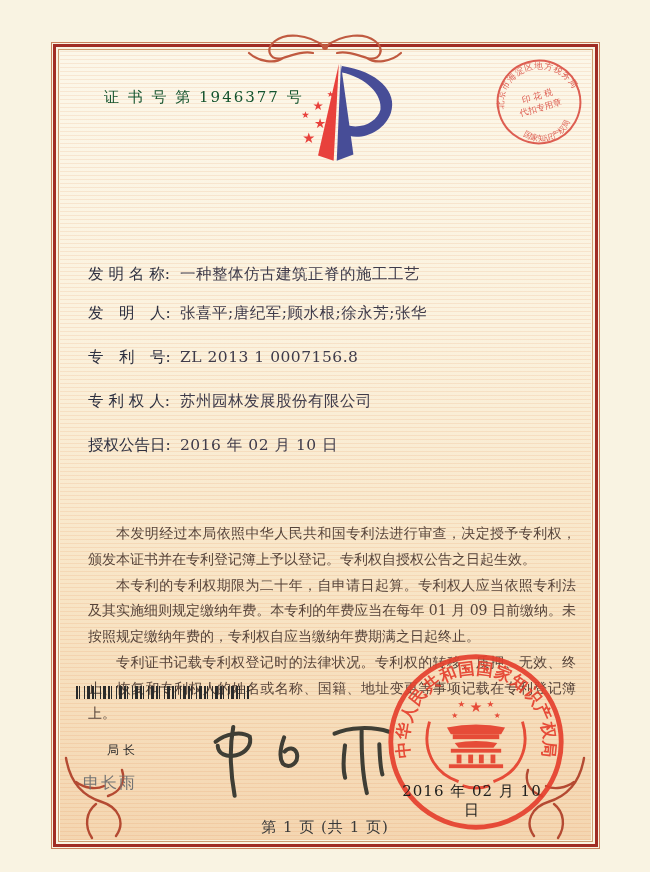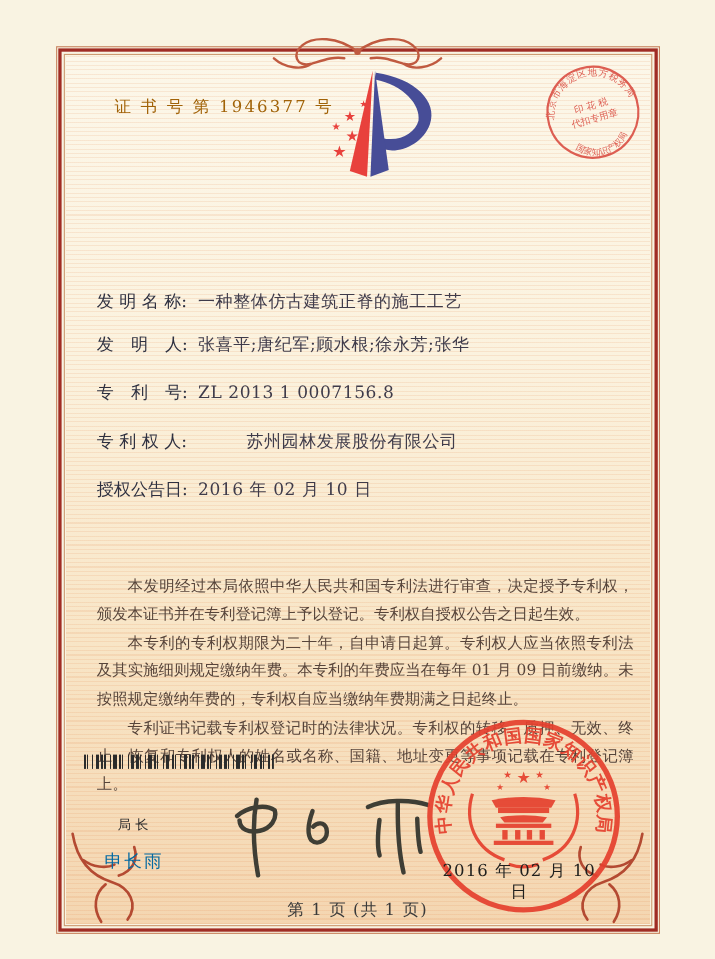--- a/index.html
+++ b/index.html
@@ -29,63 +29,63 @@
     background:
       repeating-linear-gradient(180deg,
         rgba(223,120,58,0.13) 0px, rgba(223,120,58,0.13) 1px,
         rgba(255,255,255,0) 1px, rgba(255,255,255,0) 4px),
       linear-gradient(180deg,#fcf7e9 0%,#fbf2de 35%,#f8e5c6 68%,#f4d6b1 100%);
   }
   .flourish{position:absolute;pointer-events:none;}
   
   .cert-no{
     position:absolute;left:104px;top:88px;
-    font-size:15px;letter-spacing:2px;color:#a16207;
+    font-size:15px;letter-spacing:2px;color:#14532d;
   }
   .logo{position:absolute;left:276px;top:64px;width:134px;height:104px;}
   .tax-stamp{
     position:absolute;left:489px;top:52px;width:100px;height:100px;
     transform:rotate(-16deg);opacity:.85;
   }
   .title{
     position:absolute;left:0;right:0;top:182px;
     text-align:center;font-size:34px;font-weight:700;
     letter-spacing:20px;text-indent:20px;color:#1f1f24;
   }
   
   .fields{position:absolute;left:88px;top:264px;width:490px;}
   .field-row{display:flex;align-items:baseline;font-size:15.5px;margin-bottom:0;}
   .field-row .lbl{flex:0 0 92px;color:#2e3040;white-space:nowrap;}
   .field-row .val{color:#3f3b4a;letter-spacing:.5px;}
   .fr-0{margin-top:0;}
   .fr-1{margin-top:18px;}
   .fr-2{margin-top:23px;}
   .fr-3{margin-top:23px;}
-  .fr-4{margin-top:23px;gap:44px;}
+  .fr-4{margin-top:23px;}
   .fr-5{margin-top:23px;align-items:center;}
   
   .body-text{
     position:absolute;left:88px;top:521px;width:488px;
     font-size:14px;line-height:1.84;color:#57443a;
     text-align:justify;
   }
   .body-text p{margin:0;text-indent:2em;}
   
   .barcode{
     position:absolute;left:76px;top:686px;width:173px;height:13px;
     background:
       repeating-linear-gradient(90deg,
         #2b2b2b 0 2px,transparent 2px 3px,
         #2b2b2b 3px 4px,transparent 4px 8px,
         #2b2b2b 8px 9px,transparent 9px 11px,
         #2b2b2b 11px 14px,transparent 14px 16px);
   }
   
   .sig-title{position:absolute;left:107px;top:742px;font-size:12px;letter-spacing:4px;color:#2c2b2b;}
-  .sig-name{position:absolute;left:95px;top:773px;font-size:16px;letter-spacing:2px;color:#0369a1;}
+  .sig-name{position:absolute;left:83px;top:773px;font-size:16px;letter-spacing:2px;color:#737373;}
   .autograph{position:absolute;left:196px;top:712px;width:212px;height:92px;transform:rotate(-2deg);}
   
   .seal{position:absolute;left:384px;top:650px;width:184px;height:184px;opacity:.92;}
   .seal-date{
     position:absolute;left:392px;top:782px;width:160px;
     text-align:center;font-size:15px;letter-spacing:1px;color:#20201e;
   }
   
   .footer{
     position:absolute;left:0;right:0;top:818px;

